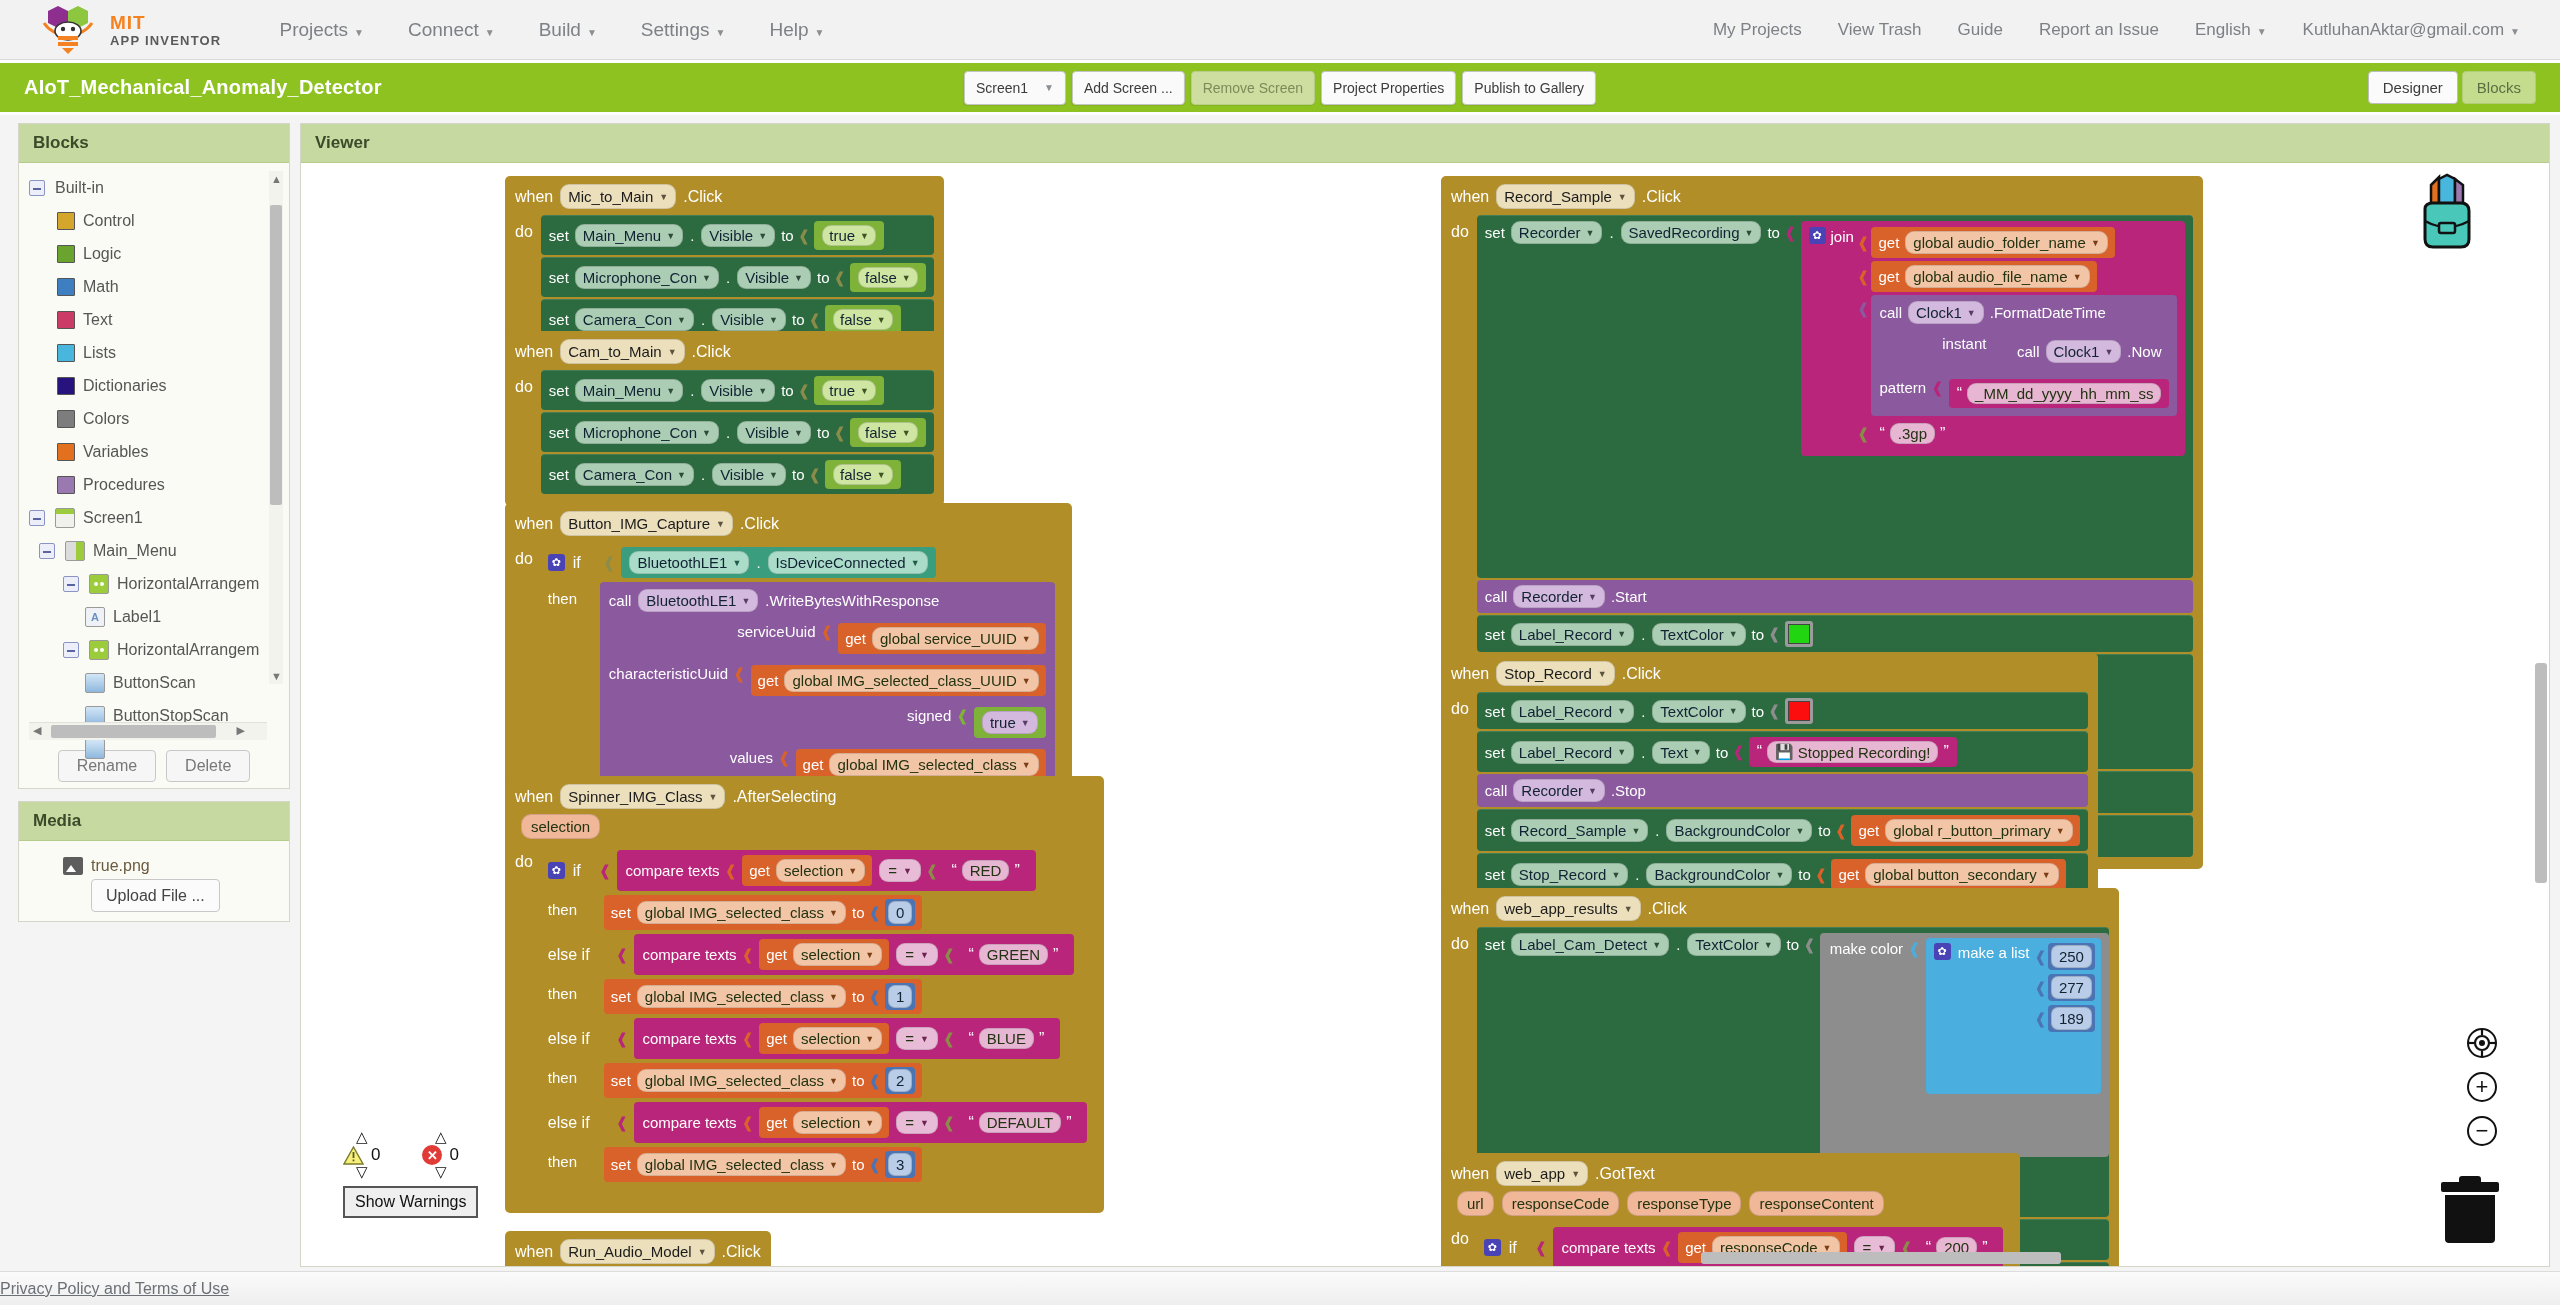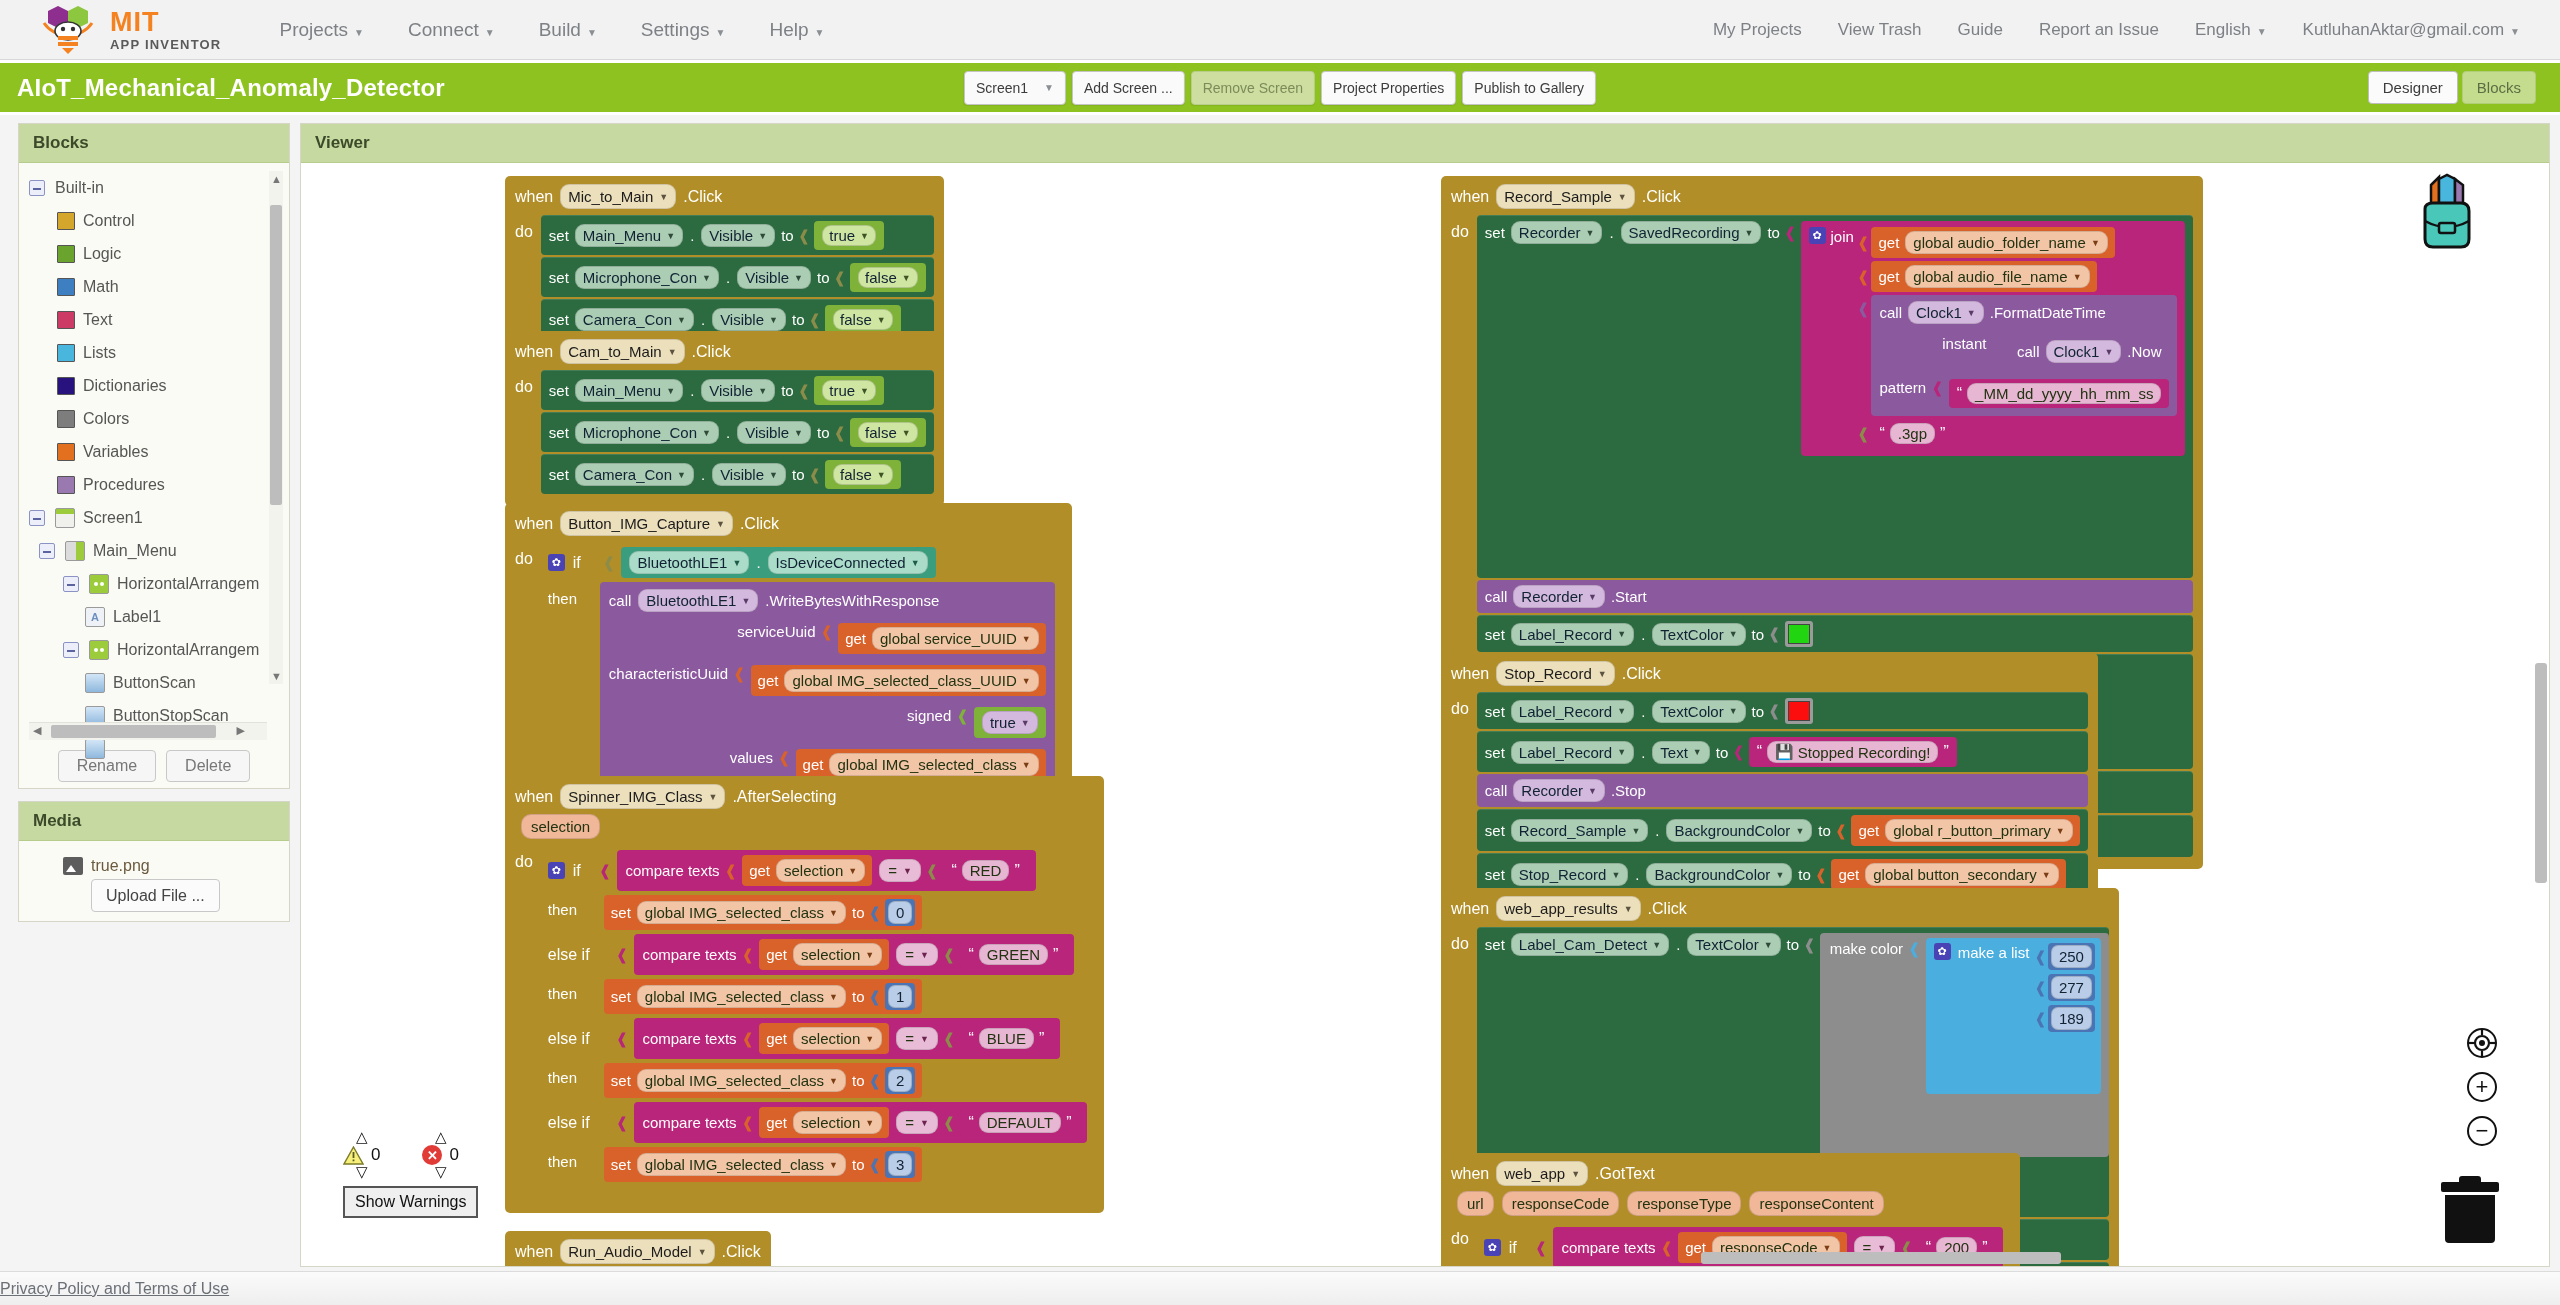--- a/index.html
+++ b/index.html
@@ -16,21 +16,21 @@
   .topbar {
     height: 60px; width: 100%;
     background: #f2f2f2;
     border-bottom: 1px solid #d8d8d8;
     display: flex; align-items: center;
     position: relative;
   }
   .logo-wrap { display: flex; align-items: center; margin-left: 34px; }
   .logo-bee { width: 68px; height: 50px; position: relative; }
   .logo-text { margin-left: 8px; line-height: 1; }
-  .logo-mit { font-size: 27px; font-weight: bold; color: #f58220; letter-spacing: 1px; }
+  .logo-mit { font-size: 19px; font-weight: bold; color: #f58220; letter-spacing: 1px; }
   .logo-ai { font-size: 13px; font-weight: bold; color: #5a5a5a; letter-spacing: 1.2px; margin-top: 2px;}
 
   .mainmenu { display: flex; align-items: center; margin-left: 58px; }
   .menu-item {
     font-size: 19px; color: #7d8186; margin-right: 44px;
     cursor: pointer; white-space: nowrap;
   }
   .caret { font-size: 10px; margin-left: 6px; color: #8a8f94; }
 
   .rightmenu { position: absolute; right: 40px; display: flex; align-items: center; }
@@ -39,22 +39,22 @@
 
   
   .projbar {
     height: 52px; width: 100%;
     background: #8ec220;
     display: flex; align-items: center;
     position: relative;
     border-top: 3px solid #fff;
   }
   .proj-title {
-    color: #fff; font-size: 24px; font-weight: bold;
-    margin-left: 17px; letter-spacing: .2px;
+    color: #fff; font-size: 20px; font-weight: bold;
+    margin-left: 24px; letter-spacing: .2px;
   }
   .proj-buttons {
     position: absolute; left: 50%; transform: translateX(-50%);
     display: flex; align-items: center; gap: 6px;
   }
   .pbtn {
     background: #fafafa; border: 1px solid #c4c4c4; border-radius: 4px;
     font-size: 14px; color: #3c3c3c; padding: 8px 11px; cursor: pointer;
     white-space: nowrap; box-shadow: 0 1px 1px rgba(0,0,0,.07);
   }

